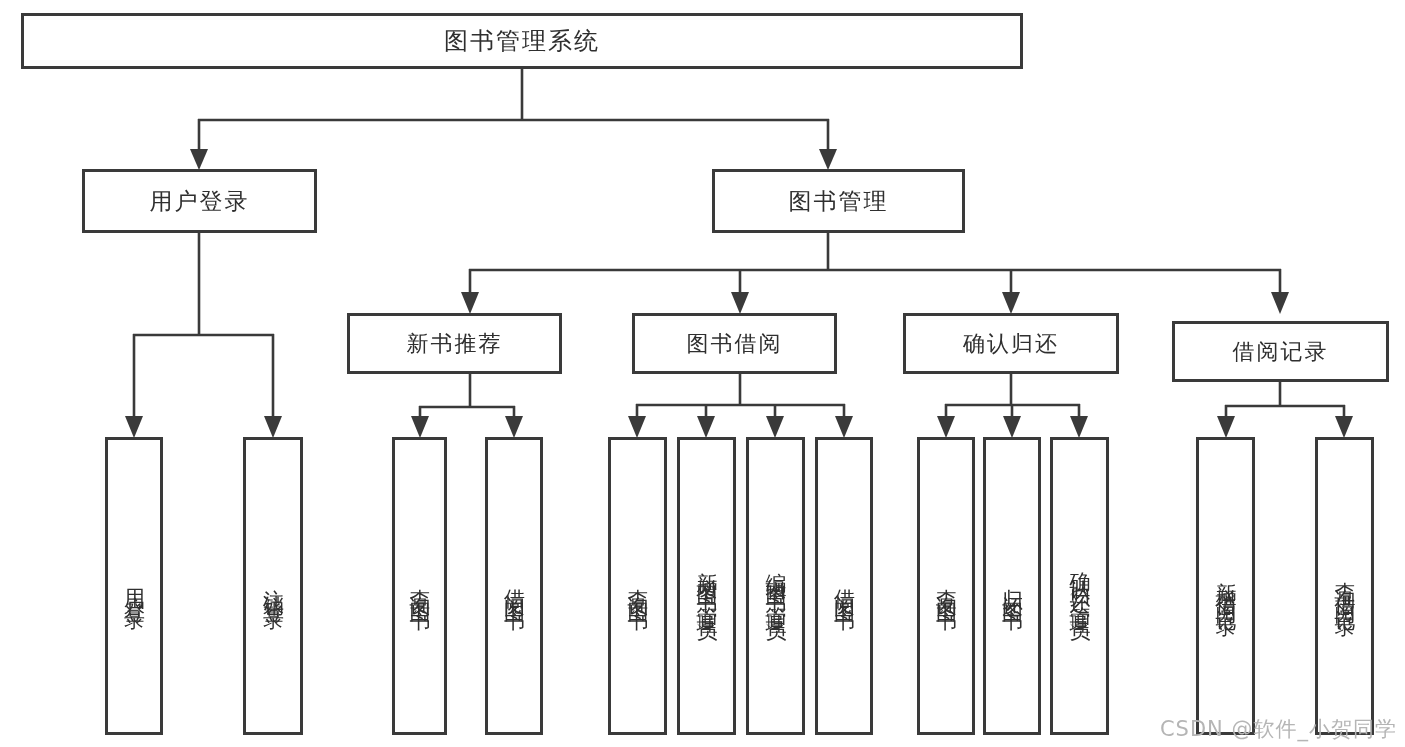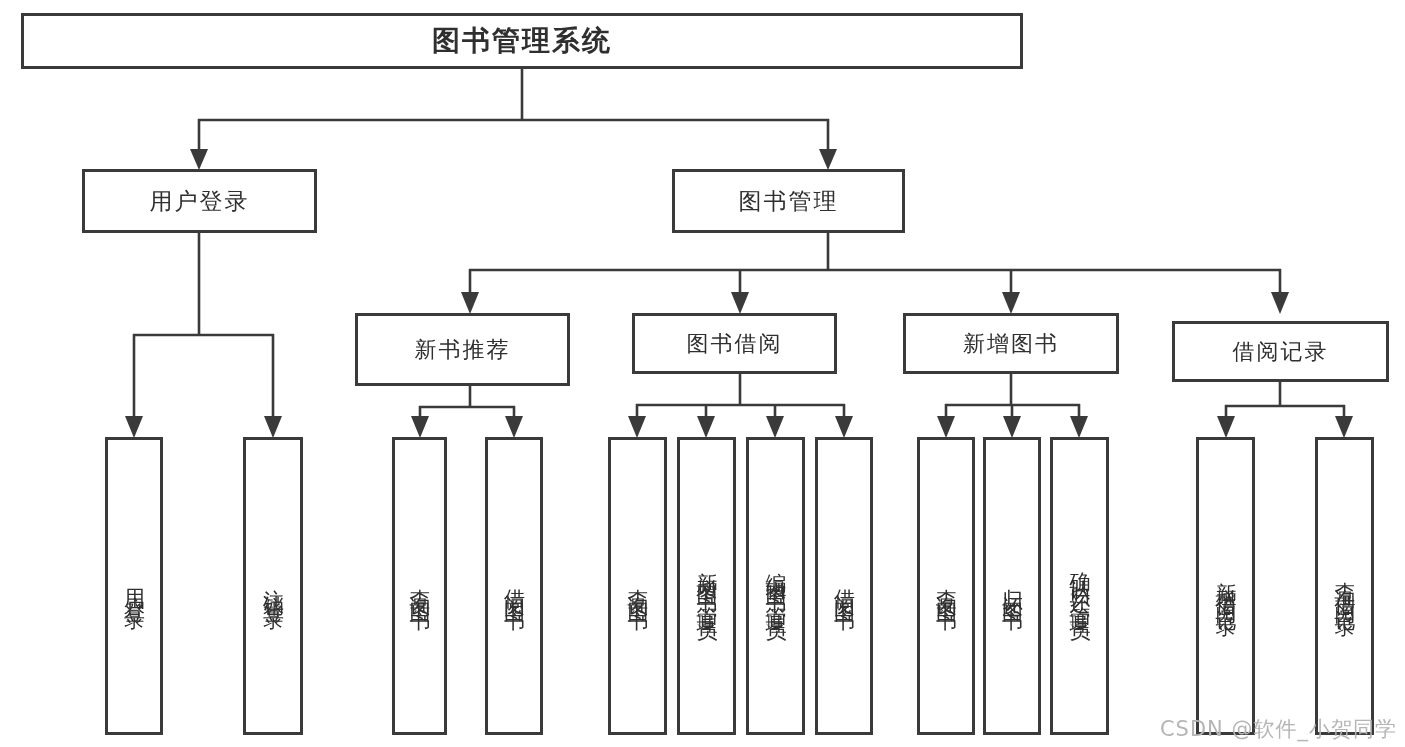--- a/index.html
+++ b/index.html
@@ -7,21 +7,21 @@
     position:relative; width:1405px; height:747px; background:#ffffff;
     font-family:"DejaVu Sans","Liberation Sans",sans-serif; color:#2f2f2f;
     overflow:hidden;
   }
   #wires { position:absolute; left:0; top:0; width:1405px; height:747px; }
   .box {
     position:absolute; box-sizing:border-box; background:#ffffff;
     border:3px solid #3a3a3a; display:flex; align-items:center; justify-content:center;
     z-index:2;
   }
-  .root-box  { font-size:28px; letter-spacing:2px;font-weight:bold; }
+  .root-box  { font-size:24px; letter-spacing:2px; }
   .h2-box    { font-size:23px; letter-spacing:2px; }
   .h3-box    { font-size:22px; letter-spacing:2px; }
   .leaf      { top:437px; height:298px; }
   .leaf span {
     writing-mode:vertical-rl; text-orientation:mixed;
     font-size:21px; line-height:1; letter-spacing:7px; white-space:nowrap;
   }
   .watermark {
     position:absolute; right:8px; bottom:4px; z-index:5;
     font-size:21px; color:#b5b5b5; letter-spacing:1px;margin-left:12px;
@@ -110,32 +110,32 @@
     </g>
   </svg>
 
   <div class="box root-box" style="left:21px; top:13px; width:1002px; height:56px;">
     <span>图书管理系统</span>
   </div>
 
   <div class="box h2-box" style="left:82px; top:169px; width:235px; height:64px;">
     <span>用户登录</span>
   </div>
-  <div class="box h2-box" style="left:672px; top:169px; width:233px; height:64px;">
+  <div class="box h2-box" style="left:712px; top:169px; width:253px; height:64px;">
     <span>图书管理</span>
   </div>
 
-  <div class="box h3-box" style="left:355px; top:313px; width:215px; height:73px;">
+  <div class="box h3-box" style="left:347px; top:313px; width:215px; height:61px;">
     <span>新书推荐</span>
   </div>
   <div class="box h3-box" style="left:632px; top:313px; width:205px; height:61px;">
     <span>图书借阅</span>
   </div>
   <div class="box h3-box" style="left:903px; top:313px; width:216px; height:61px;">
-    <span>新增图书</span>
+    <span>确认归还</span>
   </div>
   <div class="box h3-box" style="left:1172px; top:313px; width:217px; height:61px;margin-top:8px;">
     <span>借阅记录</span>
   </div>
 
   <div class="box leaf" style="left:105px; width:58px;">
     <span>用户登录</span>
   </div>
   <div class="box leaf" style="left:243px; width:60px;">
     <span>注销登录</span>

